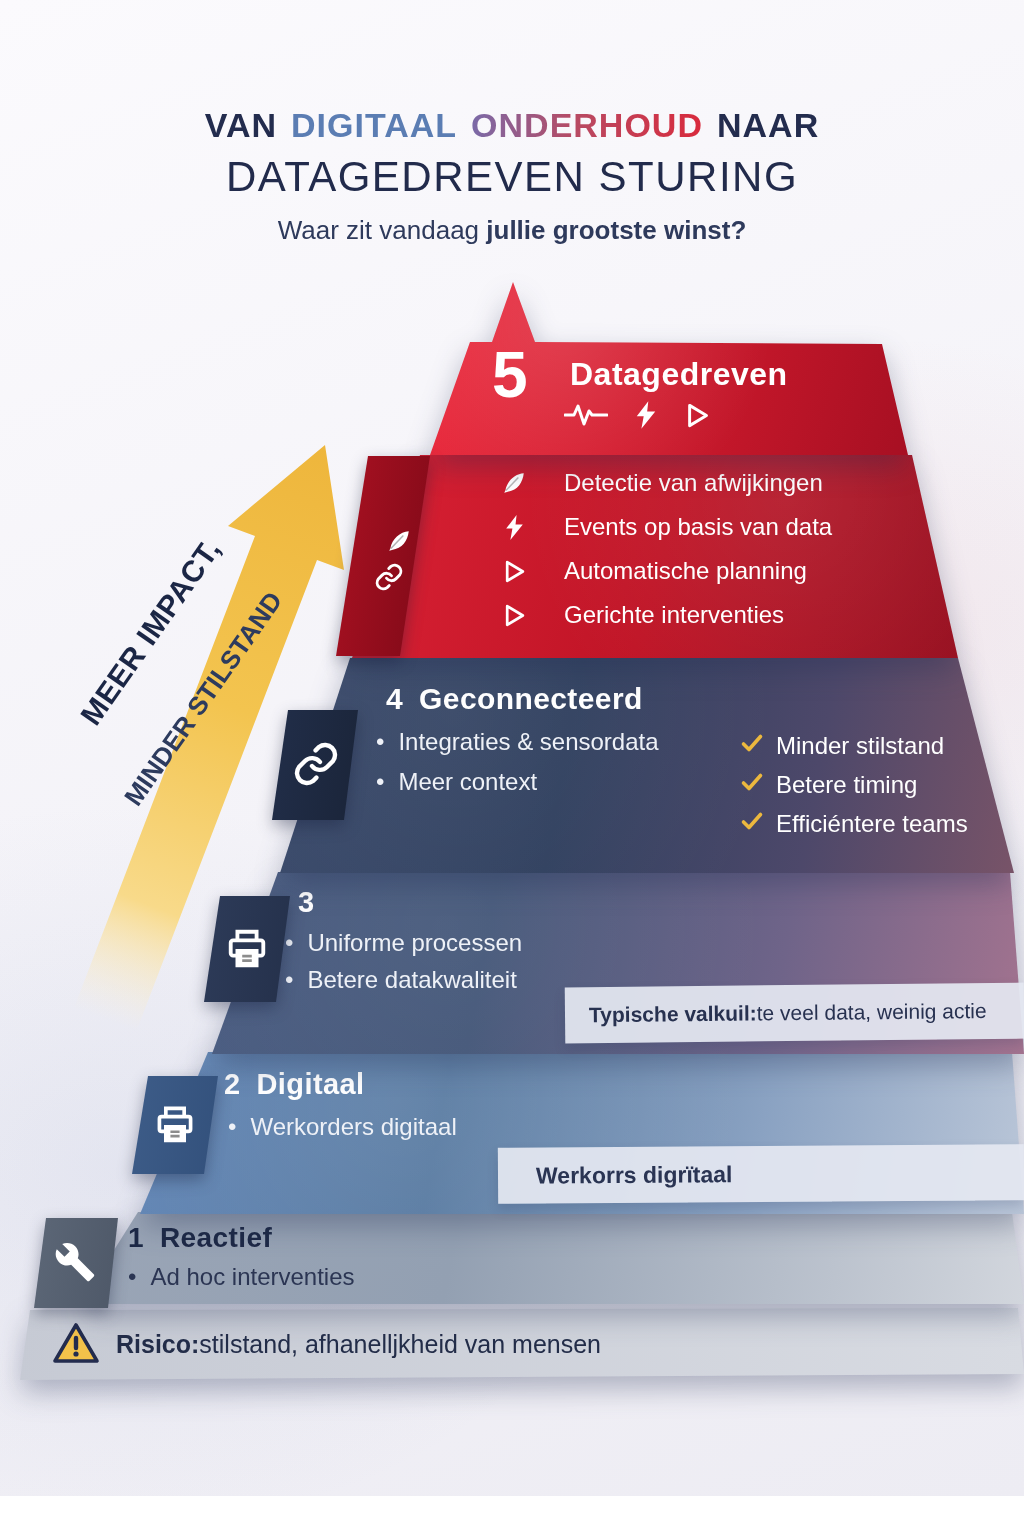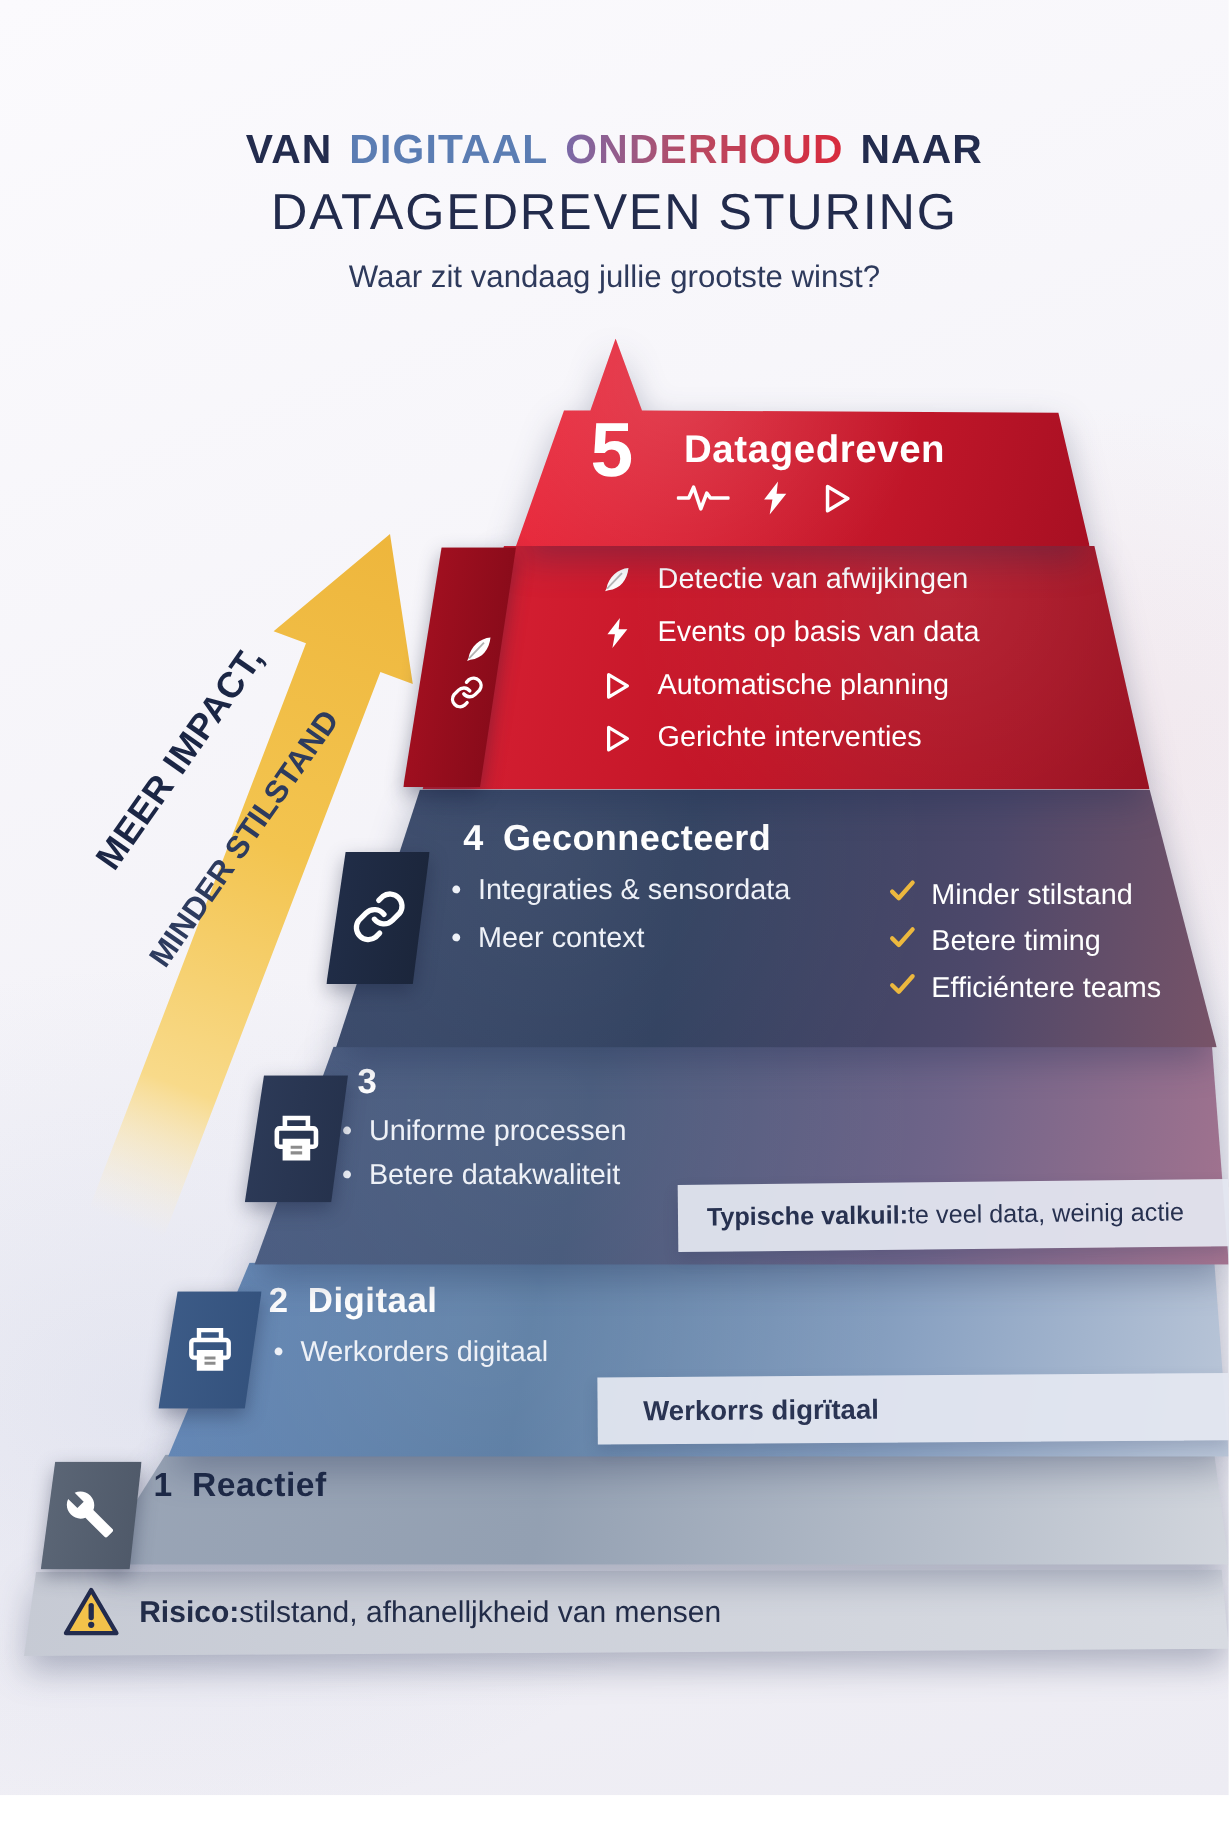--- a/index.html
+++ b/index.html
@@ -15,21 +15,21 @@
   
   .title-block { position:absolute; top:106px; left:0; width:100%; text-align:center; z-index:2; }
   .t1 { display:flex; justify-content:center; gap:14px; font-size:34px; font-weight:800; letter-spacing:1px; color:#232c4e; }
   .w-blue { color:#5b7db3; }
   .w-grad {
     background:linear-gradient(90deg,#7a6aa8 0%, #b84a63 45%, #d92a3c 100%);
     -webkit-background-clip:text; background-clip:text; color:transparent;
   }
   .t2 { margin-top:8px; font-size:42px; font-weight:400; letter-spacing:1.5px; color:#222b4c; }
   .sub { margin-top:14px; font-size:26px; color:#2e3a5c; }
-  .sub b { font-weight:400;margin-top:35px; }
+  .sub b { font-weight:700;margin-top:35px; }
 
   
   .arrow-svg { position:absolute; left:30px; top:420px; z-index:3; }
   .arrow-label { position:absolute; z-index:4; white-space:nowrap; transform-origin:0 0; transform:rotate(-55deg); }
   .arrow-label.l1 { left:74px; top:712px; font-size:30px; font-weight:800; letter-spacing:0.5px; color:#1b2645; }
   .arrow-label.l2 { left:118px; top:794px; font-size:26px; font-weight:700; color:#2d3b5e; }
 
   
   .layer { position:absolute; }
   .shadow { position:absolute; inset:0; filter:drop-shadow(0 12px 14px rgba(32,42,80,0.32)); }
@@ -50,21 +50,21 @@
 
   
   .l5d { left:338px; top:455px; width:640px; height:203px; z-index:10; }
   .s-l5d {
     clip-path:polygon(82px 0px, 574px 0px, 620px 203px, 14px 203px);
     background:
       radial-gradient(circle at 70% 20%, rgba(255,255,255,0.08), transparent 55%),
       linear-gradient(105deg, #db2235 0%, #c01426 50%, #951020 100%);
   }
   .l5-rows { position:absolute; left:160px; top:6px; display:flex; flex-direction:column; }
-  .l5-row { display:flex; align-items:center; gap:18px; height:44px; color:#fff; font-size:24px; }
+  .l5-row { display:flex; align-items:center; gap:34px; height:44px; color:#fff; font-size:24px; }
   .ric { width:32px; display:flex; justify-content:center; align-items:center; }
 
   
   .tab5 { left:336px; top:456px; width:102px; height:200px; z-index:11; }
   .s-tab5 { clip-path:polygon(32px 0px, 94px 0px, 64px 200px, 0px 200px);
     background:linear-gradient(100deg,#ab1122,#7c0917); }
   .tab4 { left:262px; top:710px; width:102px; height:110px; z-index:10; }
   .s-tab4 { clip-path:polygon(26px 0px, 96px 0px, 82px 110px, 10px 110px);
     background:linear-gradient(100deg,#222f4b,#1a2438); }
   .tab3 { left:196px; top:896px; width:100px; height:106px; z-index:9; }
@@ -370,20 +370,23 @@
   </div>
 
   <div class="layer l1x">
     <div class="shadow">
         <div class="shape s-l1"></div>
       </div>
     <div class="lvl-head h1x" style="color:#1d2946;">
       <span>1</span>
       <span>Reactief</span>
     </div>
+    <div class="bullets b1">
+      <div class="bullet">Ad hoc interventies</div>
+    </div>
   </div>
 
   <div class="layer tab1">
     <div class="tab-shadow">
         <div class="shape s-tab1"></div>
       </div>
     <span class="tab-icon" style="left:26px; top:23px;">
       <svg width="42" height="42" viewBox="0 0 24 24">
           <path d="M22.7 19l-9.1-9.1c.9-2.3.4-5-1.5-6.9-2-2-5-2.4-7.4-1.3L9 6 6 9 1.6 4.7C.4 7.1.9 10.1 2.9 12.1c1.9 1.9 4.6 2.4 6.9 1.5l9.1 9.1c.4.4 1 .4 1.4 0l2.3-2.3c.5-.4.5-1.1.1-1.4z" fill="#fff"></path>
         </svg>

